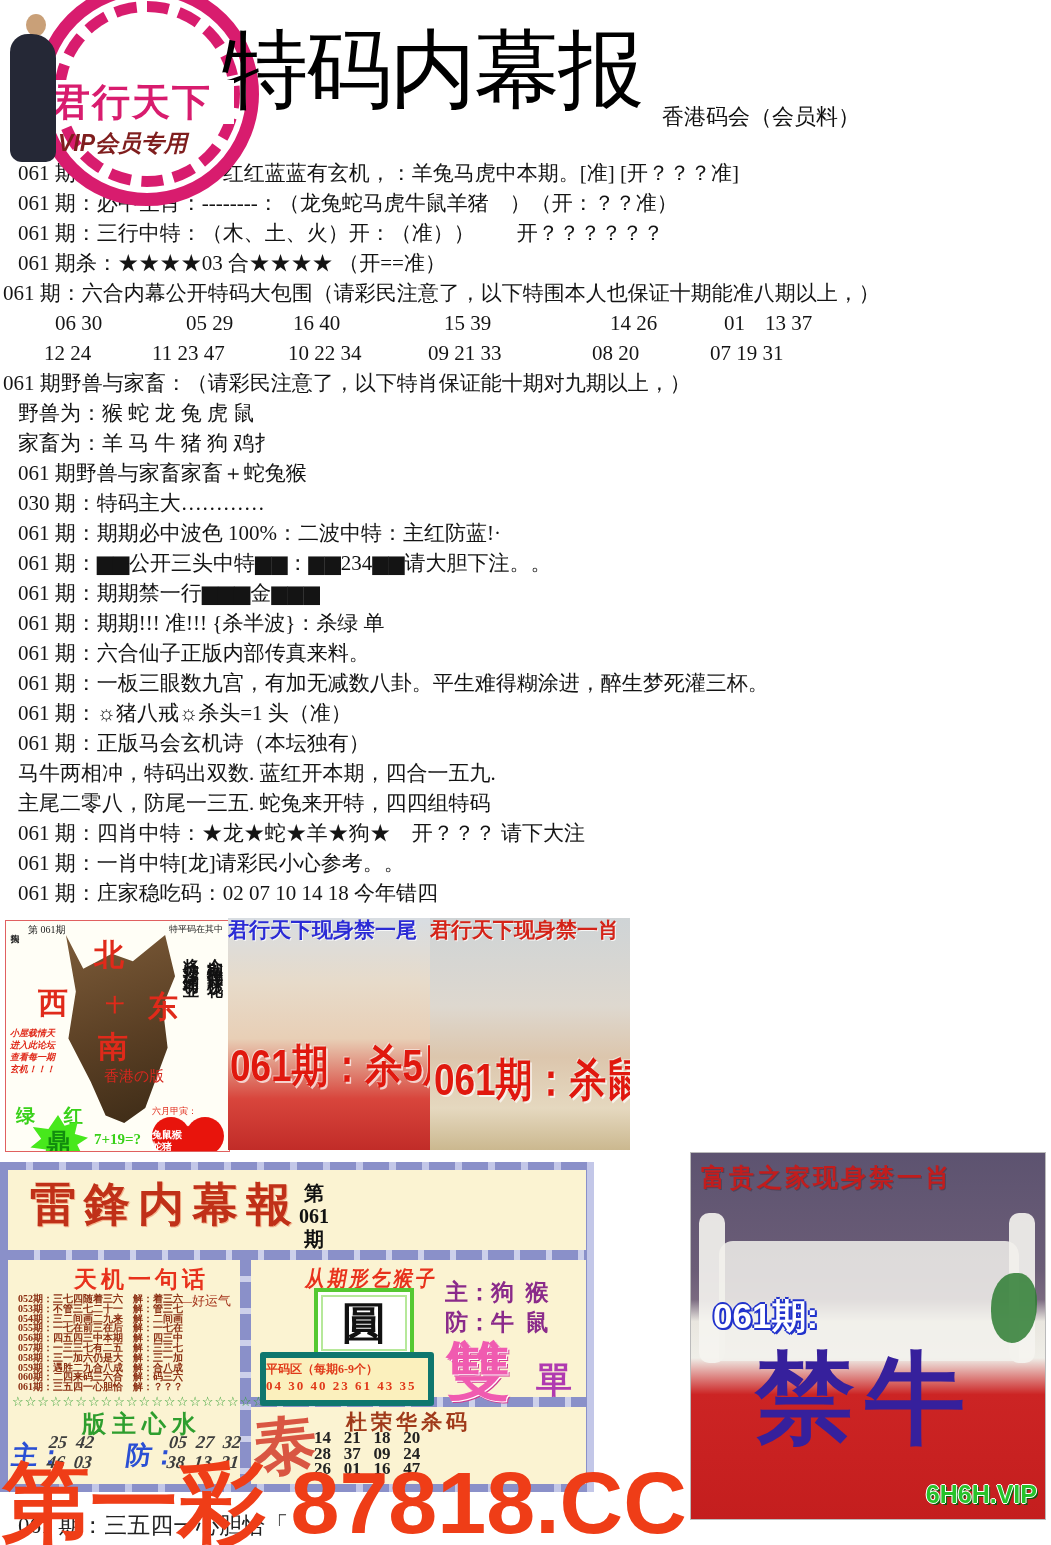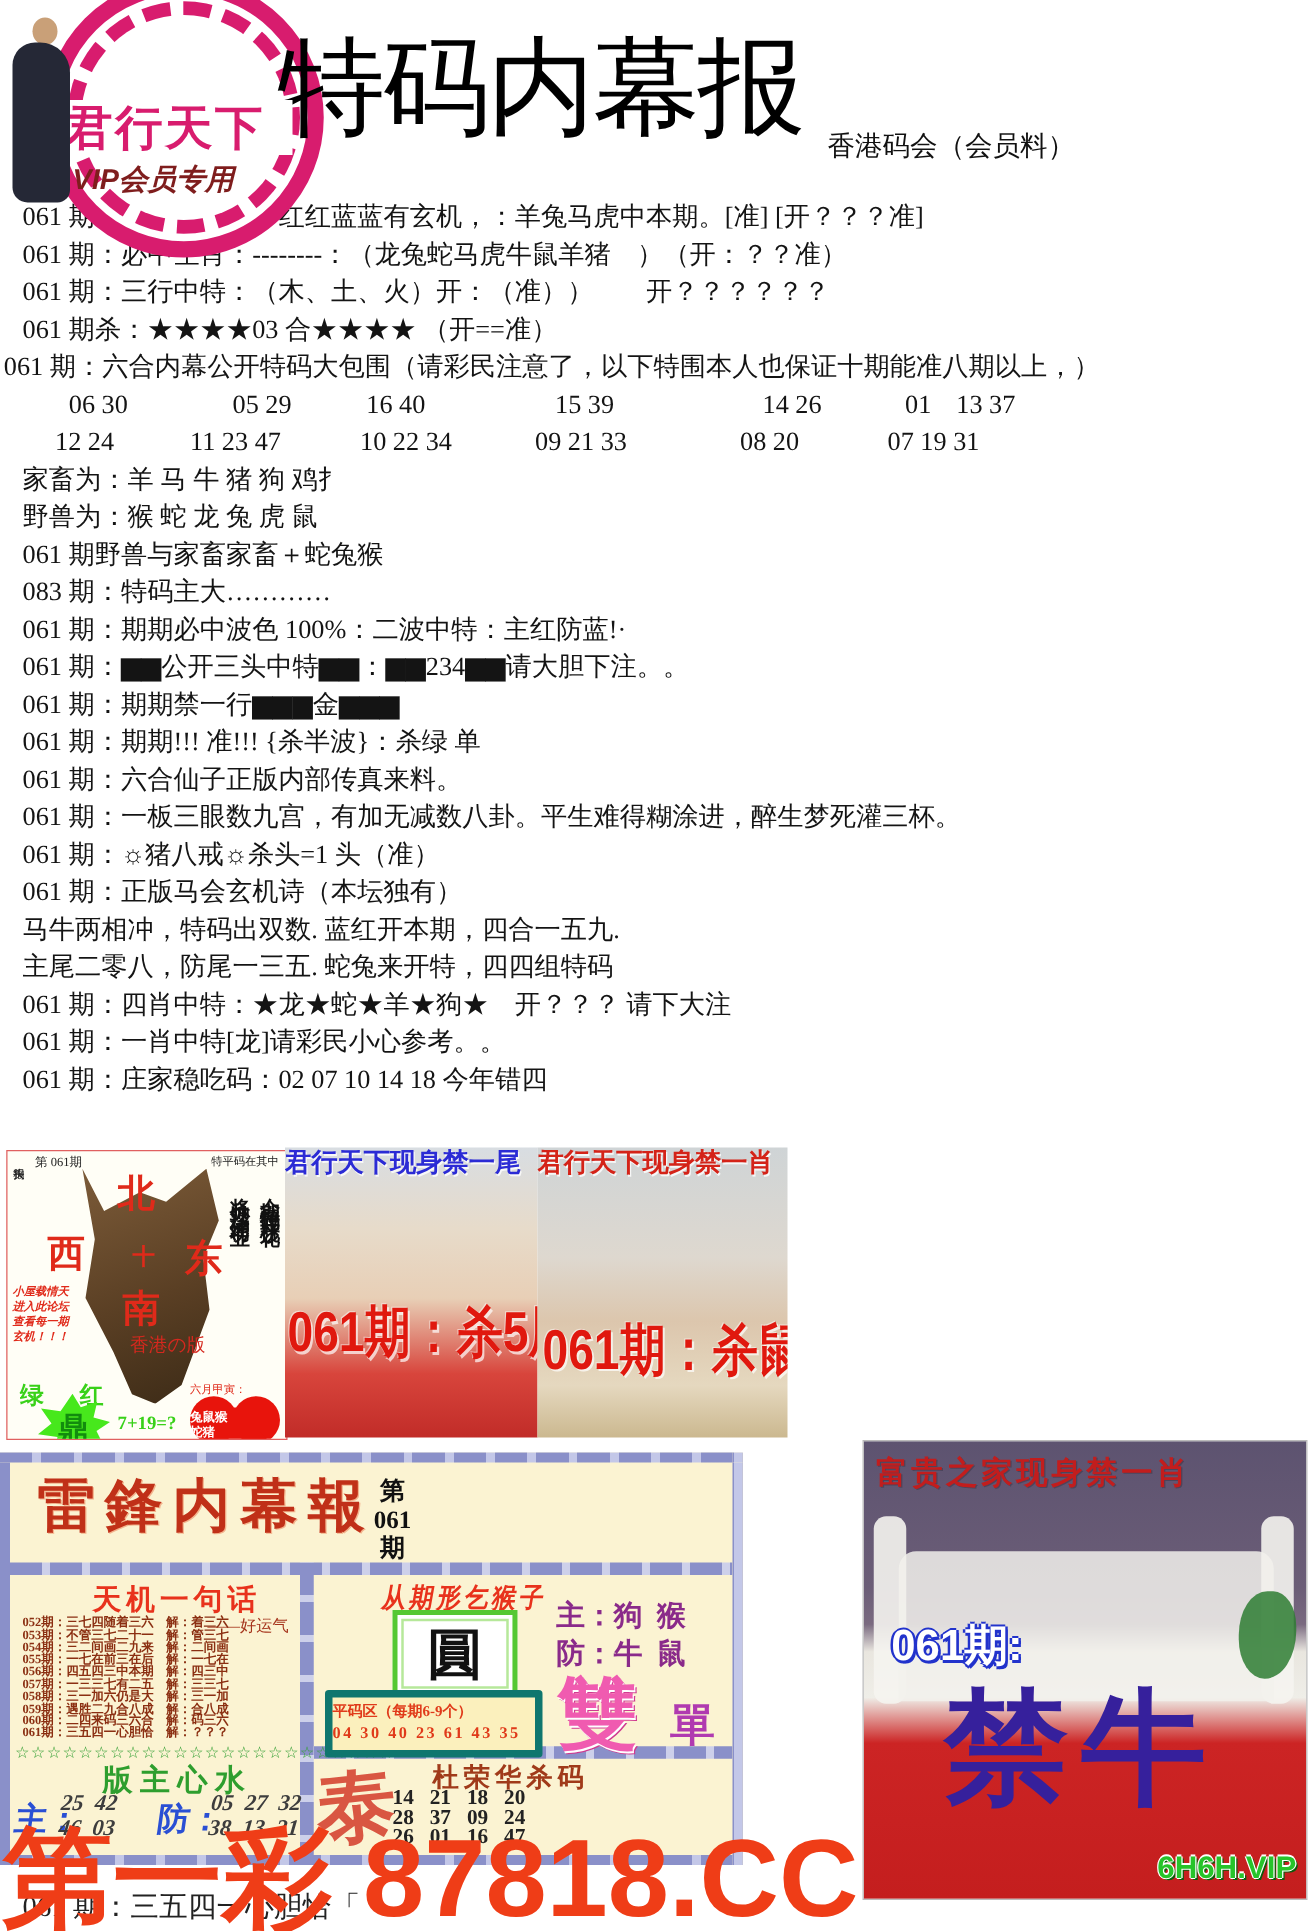--- a/index.html
+++ b/index.html
@@ -196,24 +196,25 @@
       <span class="gcell g1-6">13 37</span>
     </div>
     <div class="grow">
       <span class="gcell g2-0">12 24</span>
       <span class="gcell g2-1">11 23 47</span>
       <span class="gcell g2-2">10 22 34</span>
       <span class="gcell g2-3">09 21 33</span>
       <span class="gcell g2-4">08 20</span>
       <span class="gcell g2-5">07 19 31</span>
     </div>
+    <div class="tline flush">061 期野兽与家畜：（请彩民注意了，以下特肖保证能十期对九期以上，）</div>
+    <div class="tline">野兽为：猴 蛇 龙 兔 虎 鼠</div>
     <div class="tline">家畜为：羊 马 牛 猪 狗 鸡扌</div>
-    <div class="tline">野兽为：猴 蛇 龙 兔 虎 鼠</div>
     <div class="tline">061 期野兽与家畜家畜＋蛇兔猴</div>
-    <div class="tline">083 期：特码主大…………</div>
+    <div class="tline">030 期：特码主大…………</div>
     <div class="tline">061 期：期期必中波色 100%：二波中特：主红防蓝!·</div>
     <div class="tline">061 期：▆▆公开三头中特▆▆：▆▆234▆▆请大胆下注。。</div>
     <div class="tline">061 期：期期禁一行▆▆▆金▆▆▆</div>
     <div class="tline">061 期：期期!!! 准!!! {杀半波}：杀绿 单</div>
     <div class="tline">061 期：六合仙子正版内部传真来料。</div>
     <div class="tline">061 期：一板三眼数九宫，有加无减数八卦。平生难得糊涂进，醉生梦死灌三杯。</div>
     <div class="tline">061 期：☼猪八戒☼杀头=1 头（准）</div>
     <div class="tline">061 期：正版马会玄机诗（本坛独有）</div>
     <div class="tline">马牛两相冲，特码出双数. 蓝红开本期，四合一五九.</div>
     <div class="tline">主尾二零八，防尾一三五. 蛇兔来开特，四四组特码</div>

